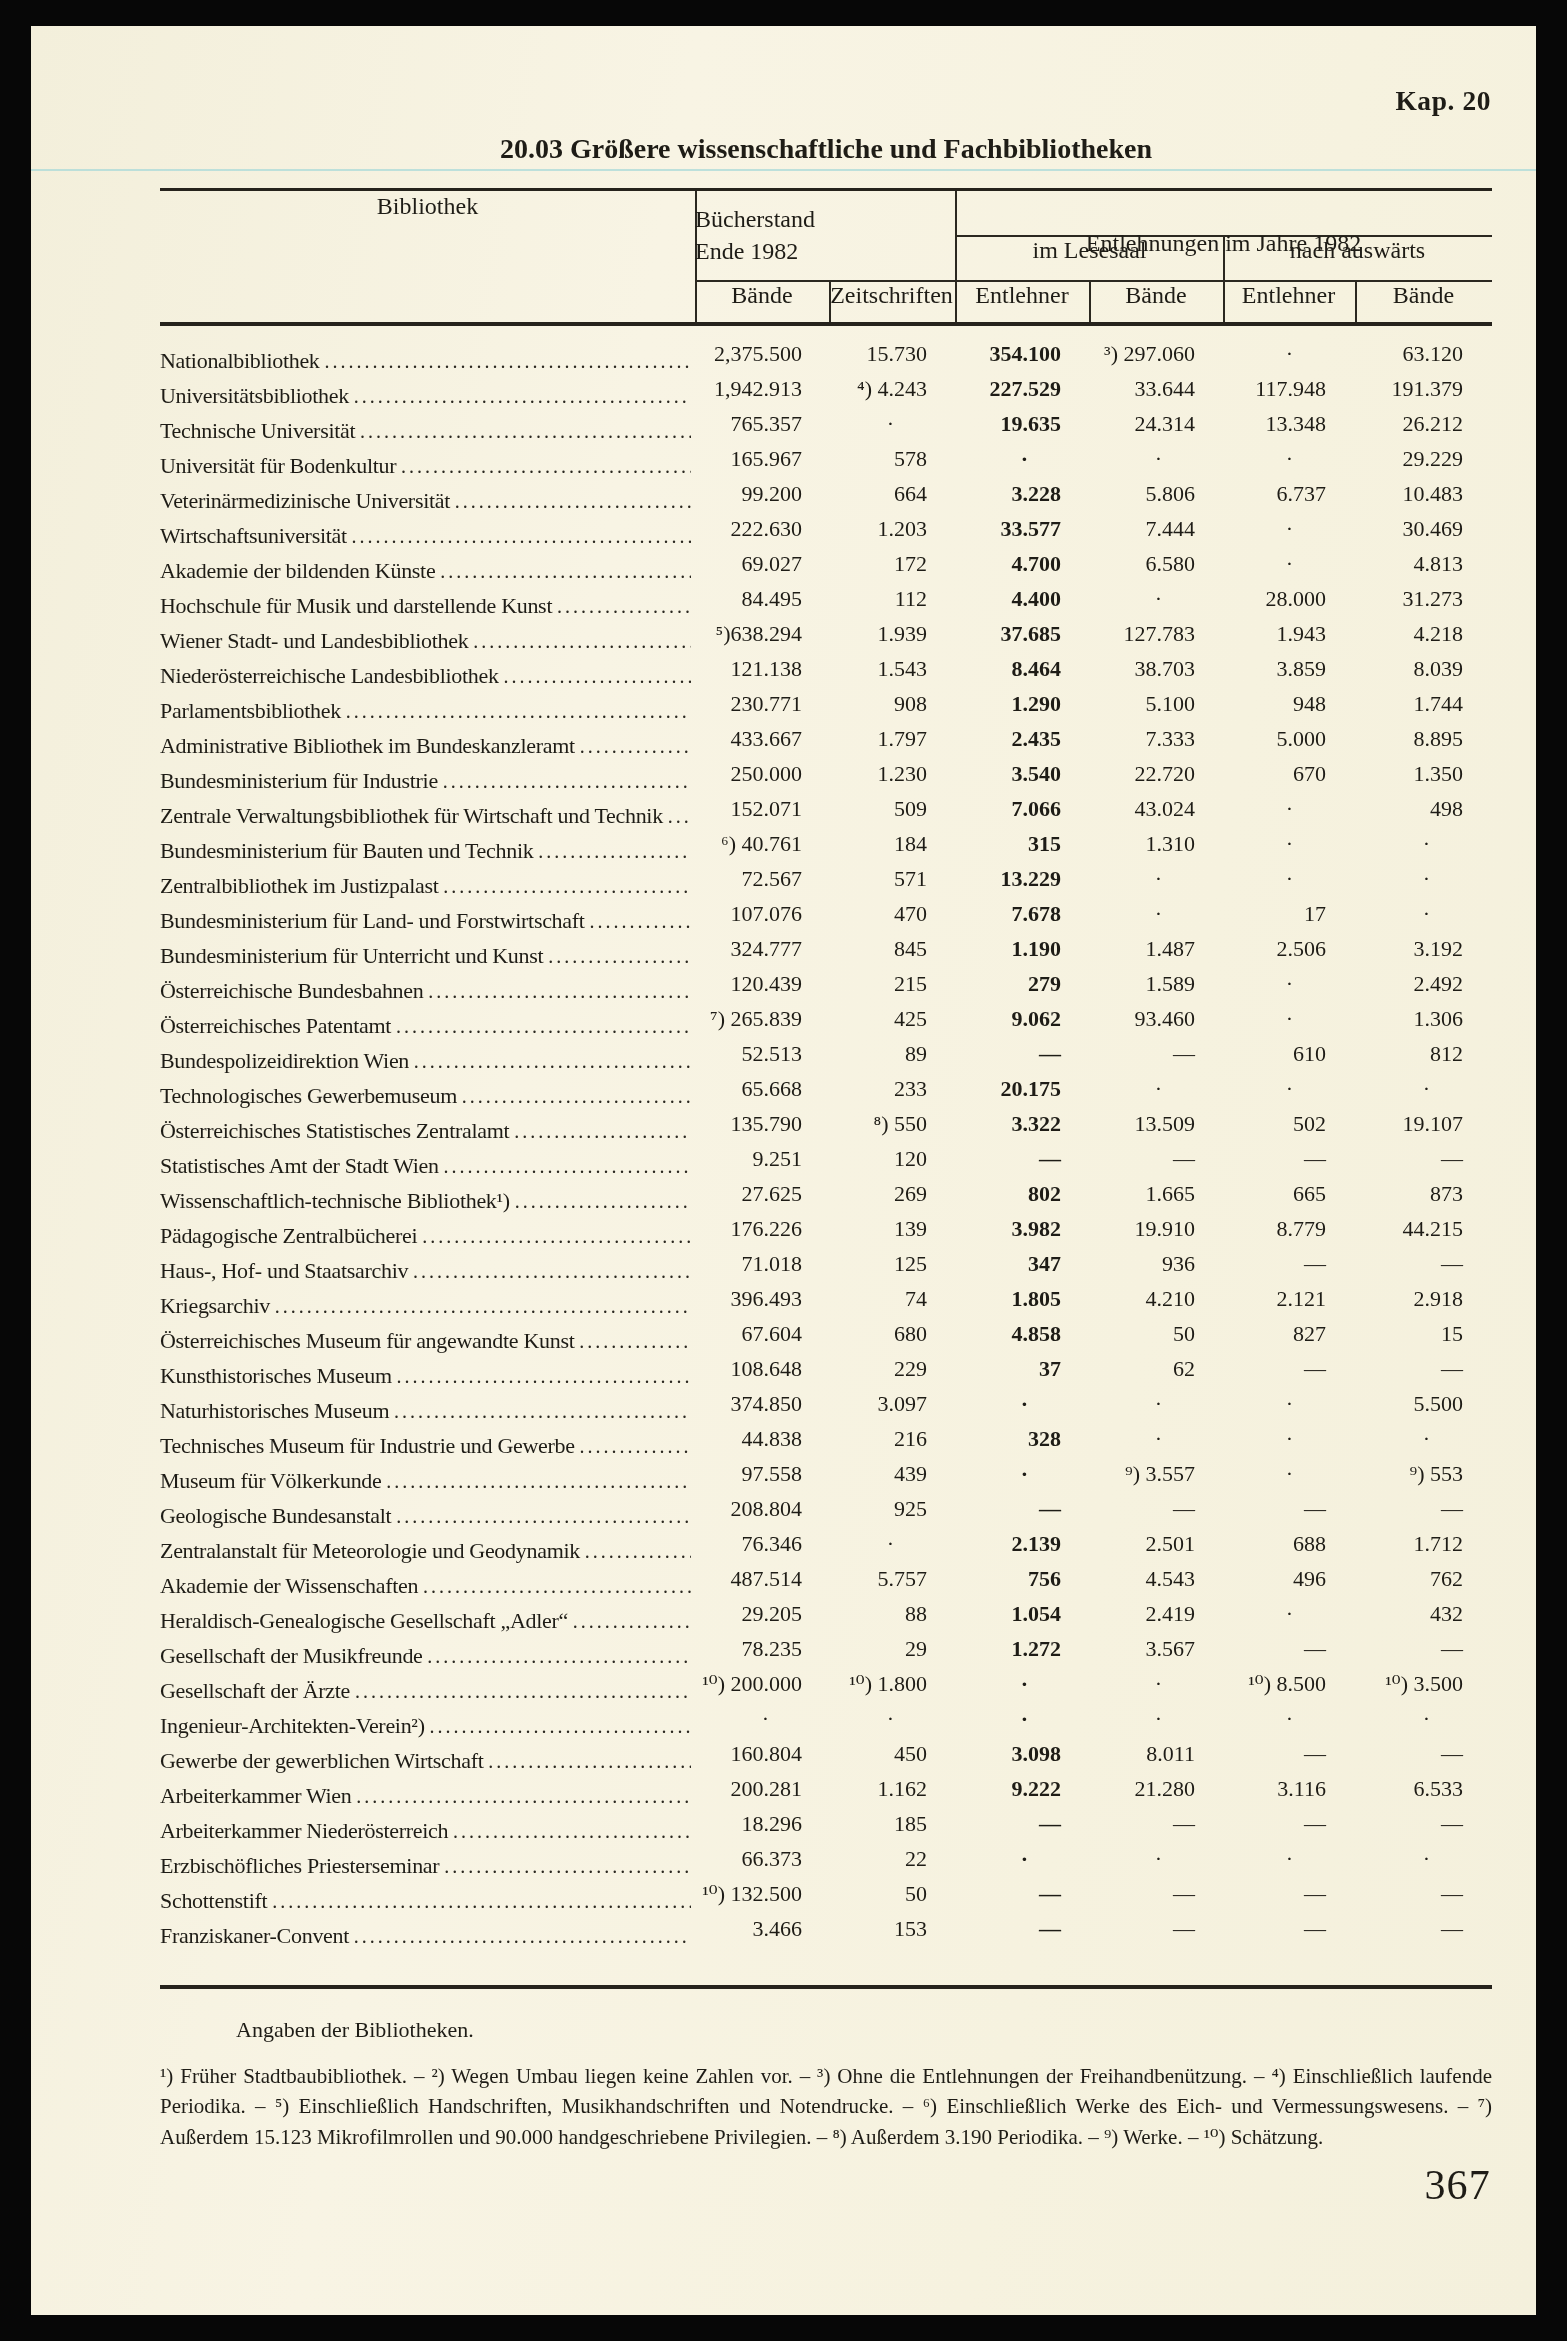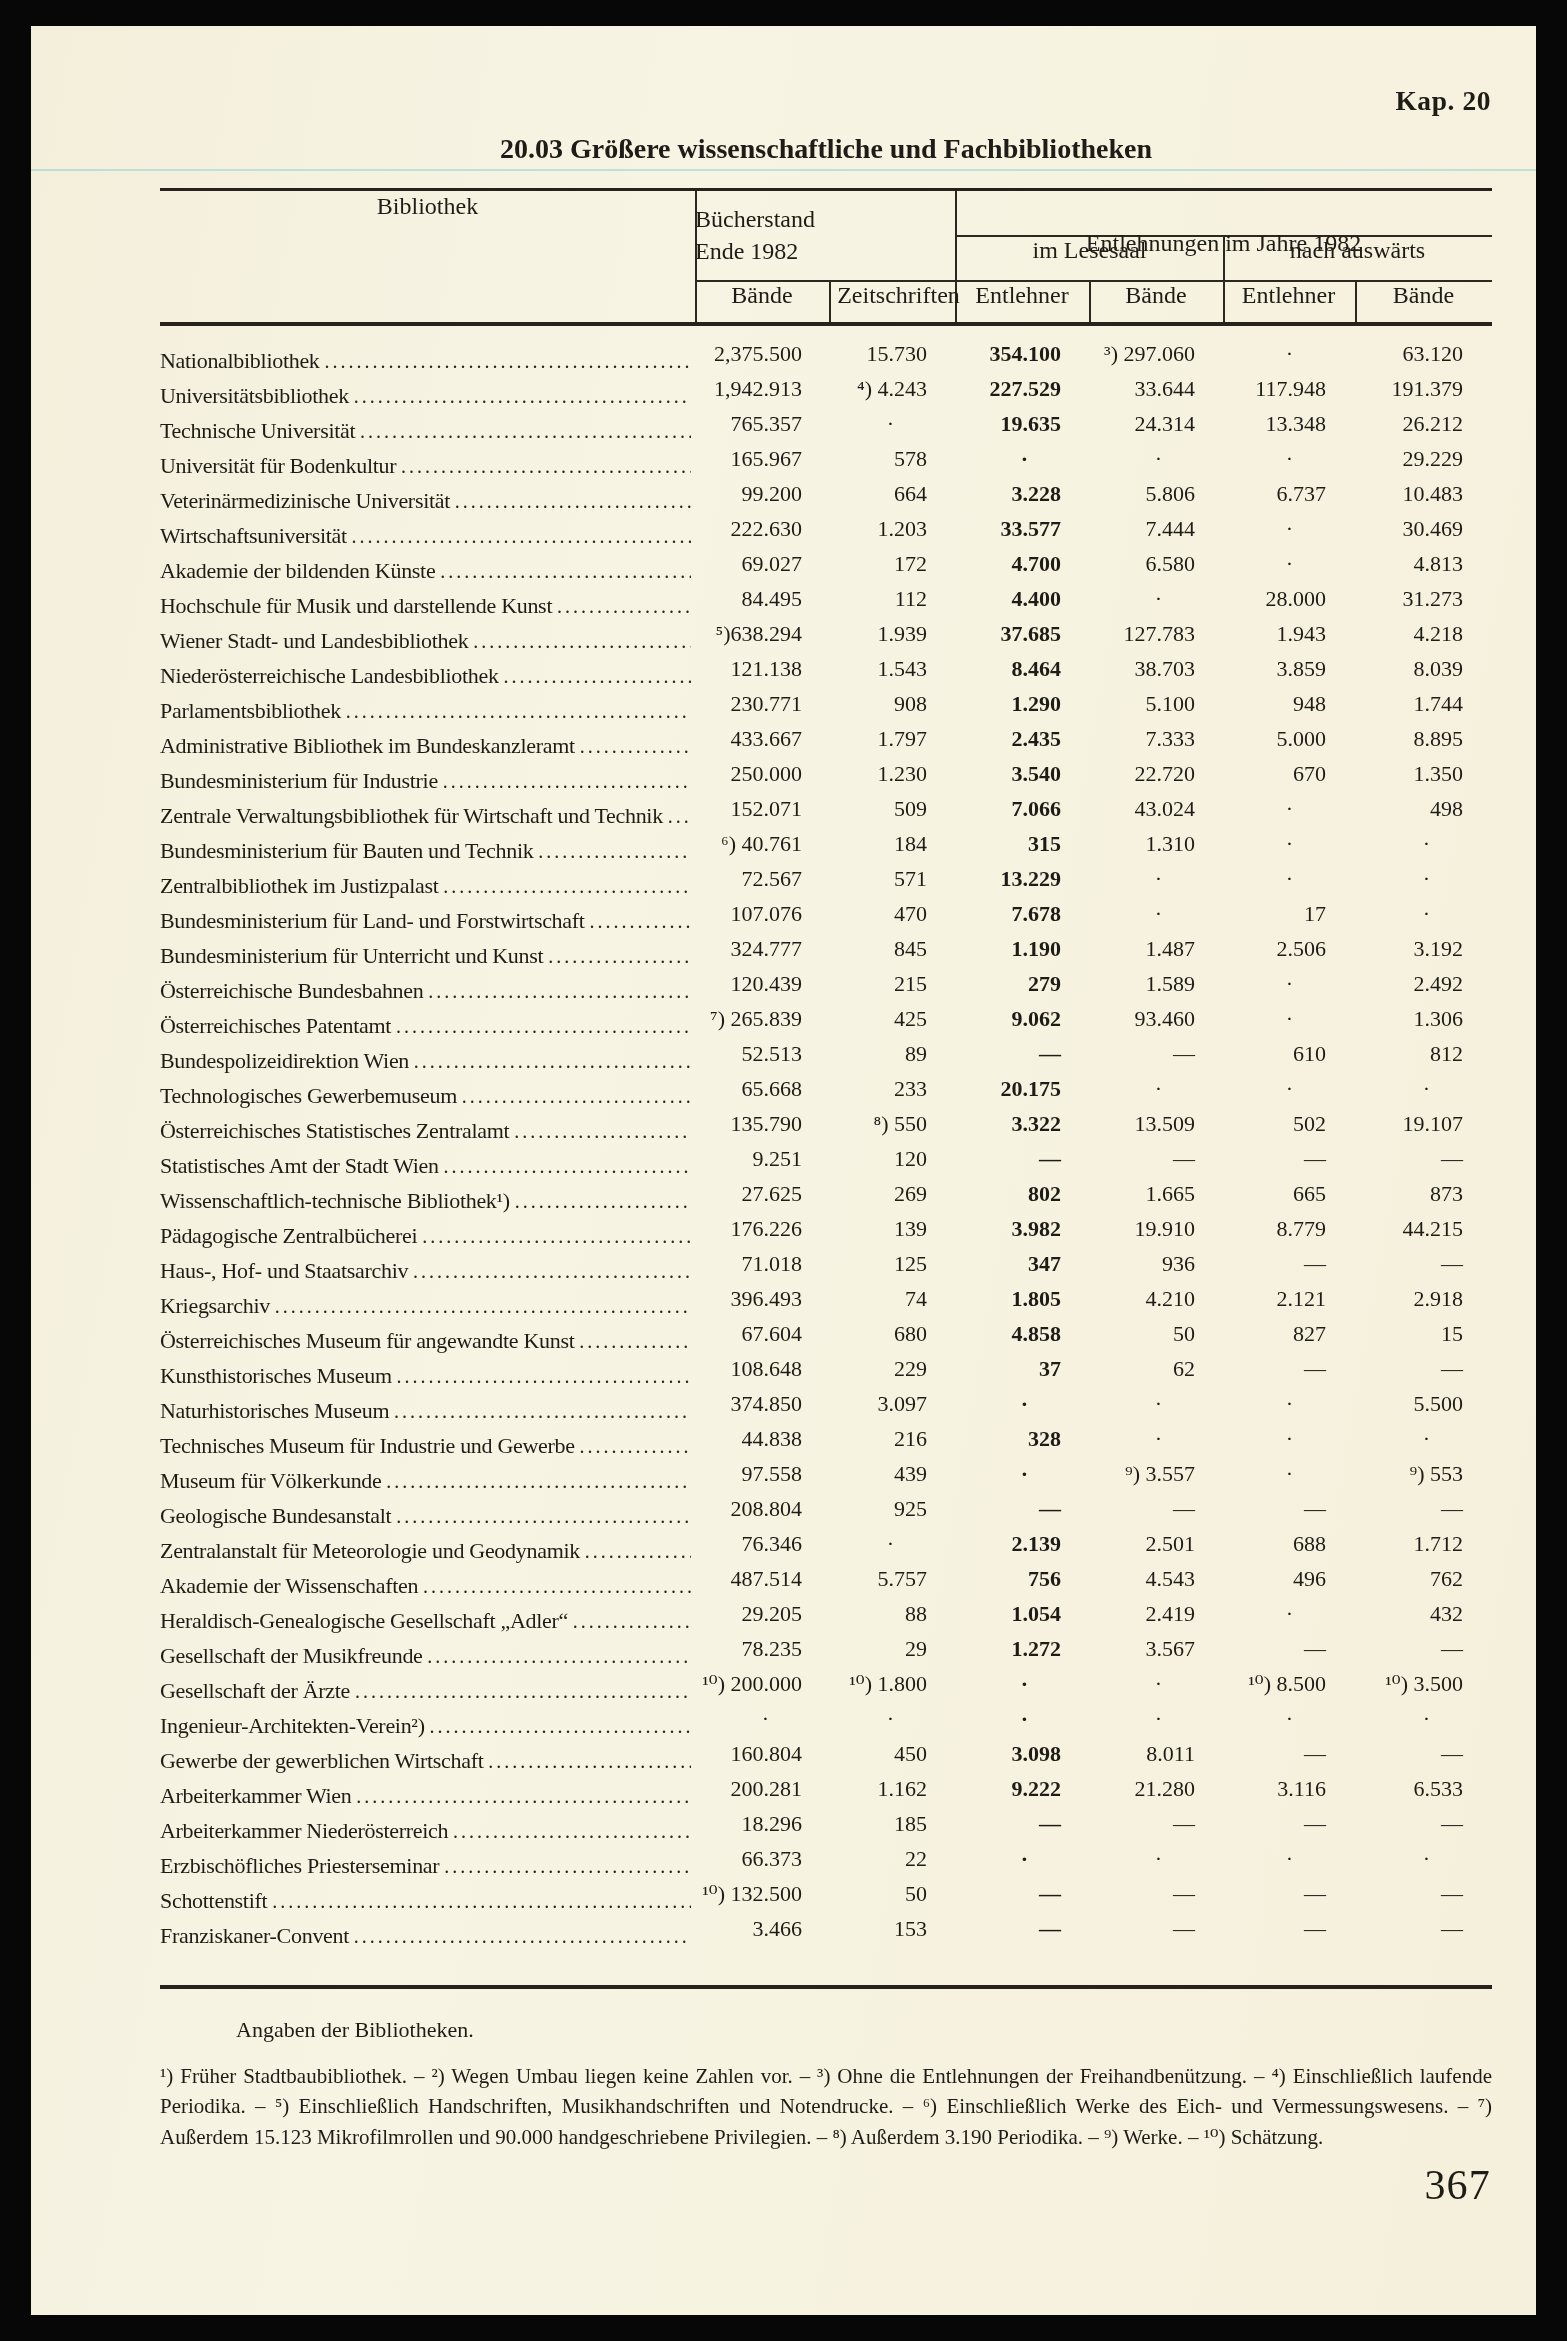--- a/index.html
+++ b/index.html
@@ -79,21 +79,21 @@
     text-align: center;
     line-height: 1.3;
     border-radius: 32px;
   }
   .h-bib   { left: 0;      top: 0;     width: 535px; height: 131px; }
   .h-stock { left: 535px;  top: 0;     width: 260px; height: 89px; flex-direction: column; }
   .h-loans { left: 795px; top: 0;     width: 537px; height: 44px; margin-top: 37px; }
   .h-lese  { left: 795px; top: 44px;  width: 269px; height: 45px; }
   .h-ausw  { left: 1063px; top: 44px;  width: 269px; height: 45px; }
   .h-s0 { left: 535px;  top: 89px; width: 134px; height: 42px; }
-  .h-s1 { left: 669px; top: 89px; width: 125px; height: 42px; padding-left: 7px; }
+  .h-s1 { left: 669px; top: 89px; width: 125px; height: 42px; }
   .h-s2 { left: 795px; top: 89px; width: 134px; height: 42px; }
   .h-s3 { left: 929px; top: 89px; width: 134px; height: 42px; }
   .h-s4 { left: 1063px; top: 89px; width: 131px; height: 42px; }
   .h-s5 { left: 1195px; top: 89px; width: 137px; height: 42px; }
   .tbody { padding-top: 13px; }
   .row {
     display: flex;
     align-items: flex-end;
     height: 35px;
     font-size: 22px;

